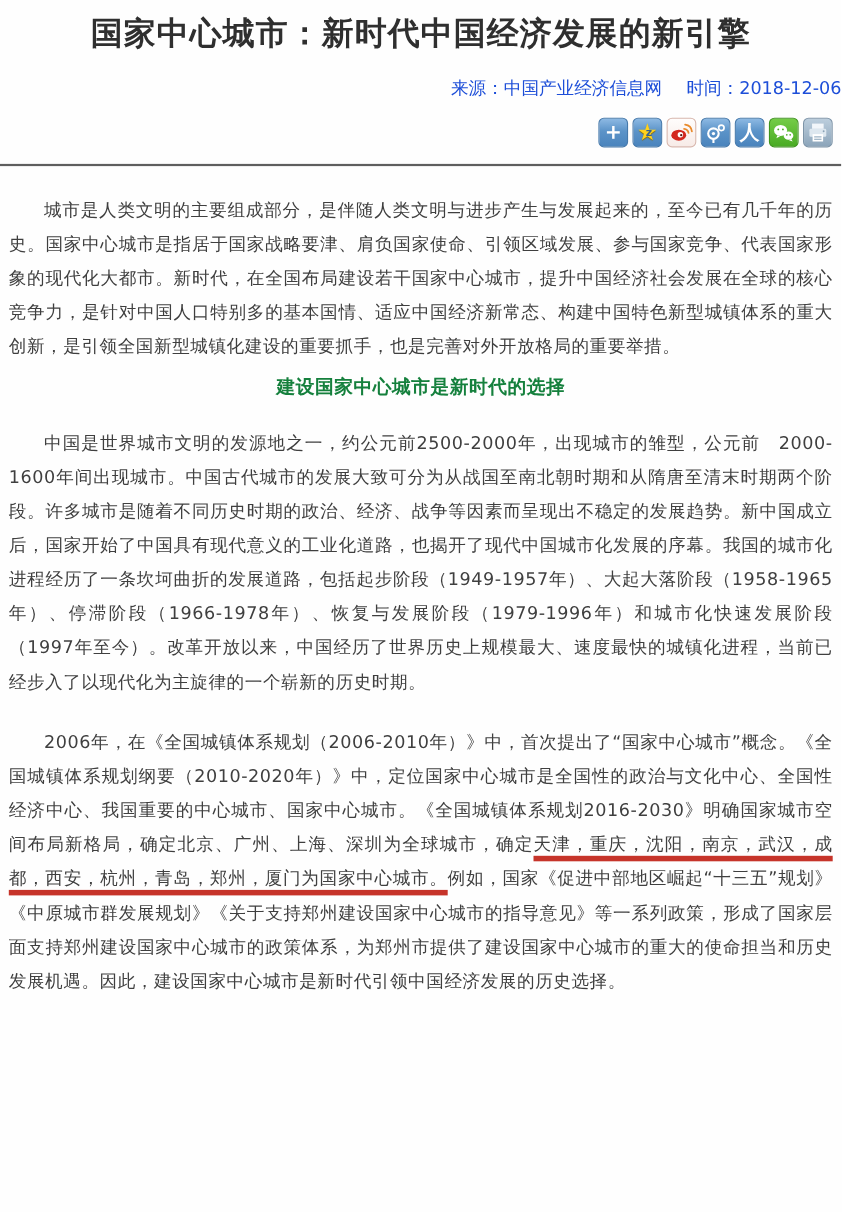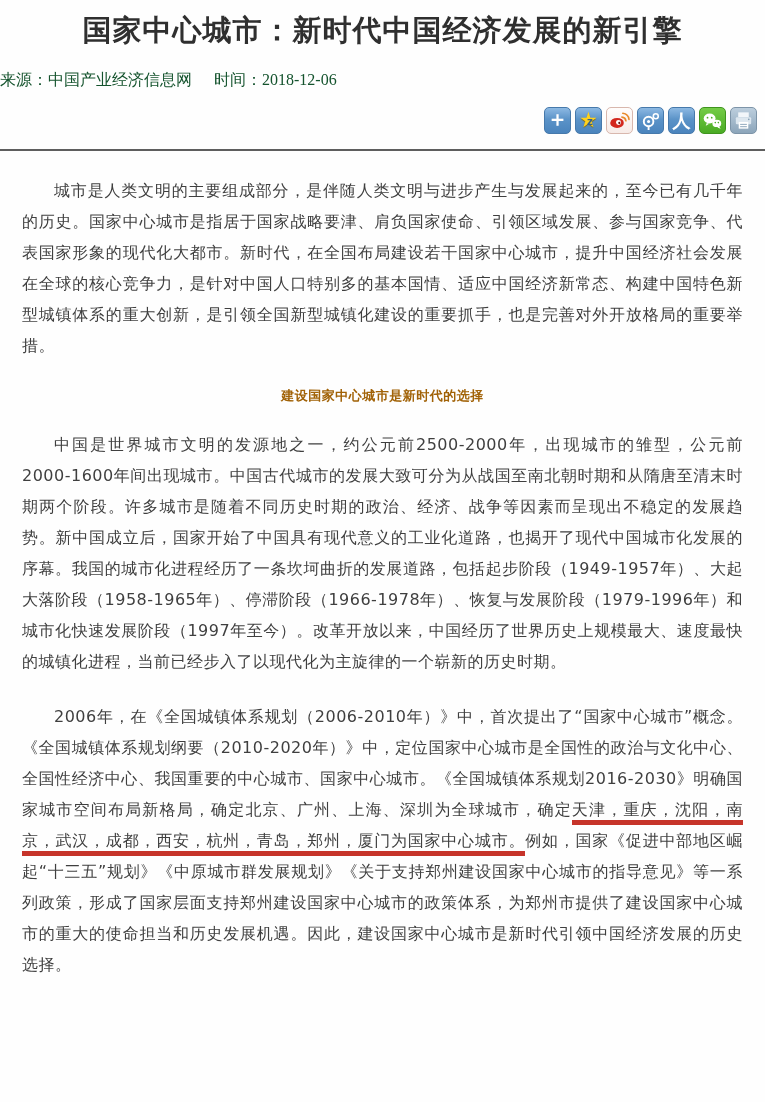--- a/index.html
+++ b/index.html
@@ -17,24 +17,23 @@
     margin-top:12px;
     text-align:center;
     font-size:29px;
     font-weight:bold;
     color:#2f2f2f;
     letter-spacing:1px;
     line-height:1.3;
   }
   .meta {
     margin-top:20px;
-    text-align:left;
+    text-align:right;
     font-size:16px;
-    color:#14532d;
-    font-family:Liberation Serif, serif;
+    color:#1d4ed8;
   }
   .meta .gap { display:inline-block; width:22px; }
 
   .share-row {
     margin-top:16px;
     padding-right:8px;
     display:flex;
     justify-content:flex-end;
     align-items:center;
     gap:4px;
@@ -72,36 +71,36 @@
     font-size:10px; font-weight:bold; color:#35608e; line-height:1;
   }
   .divider {
     border:none;
     border-top:2px solid #5e5e5e;
     margin:14px 0 0 0;
     width:100%;
   }
 
   
-  .content { padding:0 22px; }
+  .content { padding:0 8px; }
   .para {
     font-size:16px;
     line-height:31px;
     text-align:justify;
     text-indent:2em;
     color:#3f3f3f;
     margin-top:24px;
     letter-spacing:0.5px;
   }
   .section-heading {
-    margin-top:26px;
+    margin-top:10px;
     text-align:center;
-    font-size:13px;
+    font-size:17px;
     font-weight:bold;
-    color:#a16207;
+    color:#15803d;
     letter-spacing:0.5px;
   }
   .red-underline {
     border-bottom:5px solid #c6342a;
     padding-bottom:1px;
   }
 </style>
 </head>
 <body>
 

